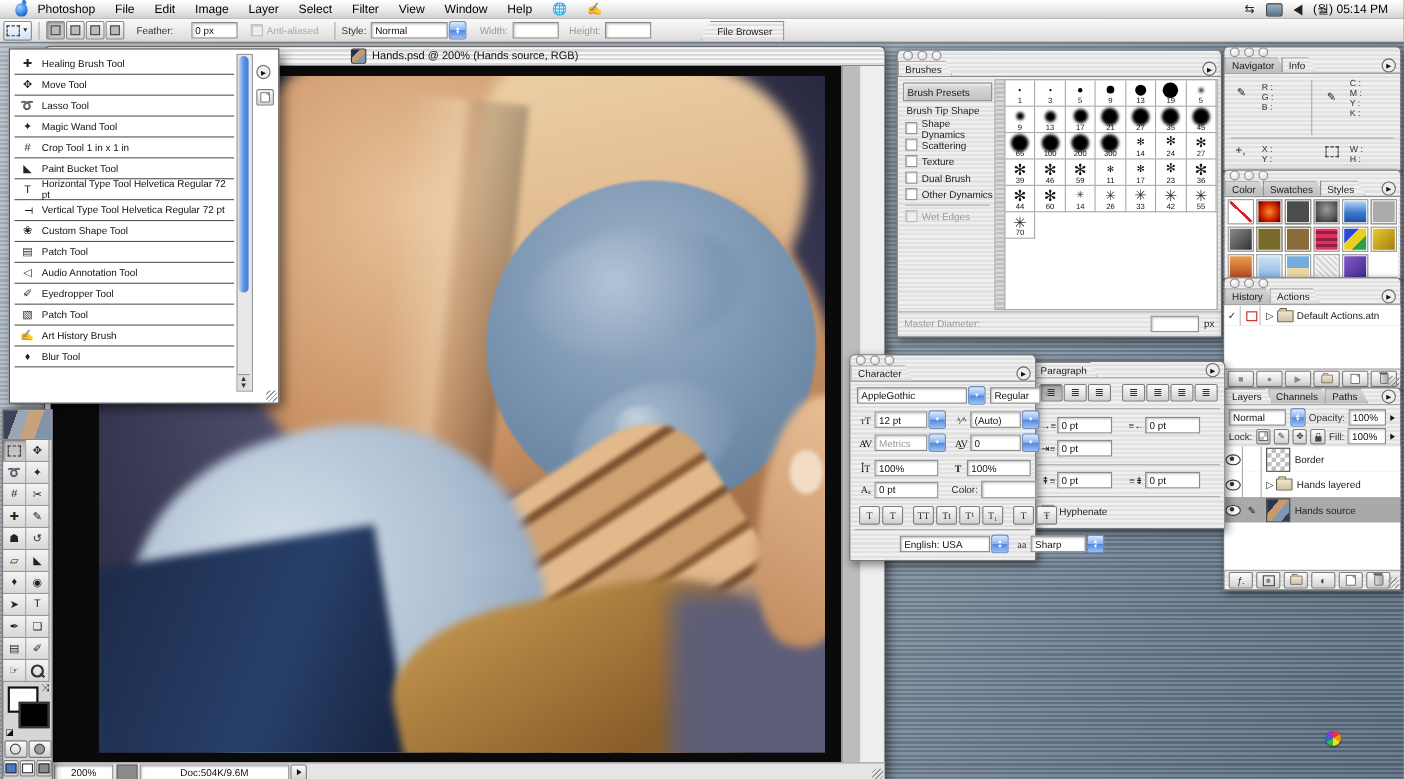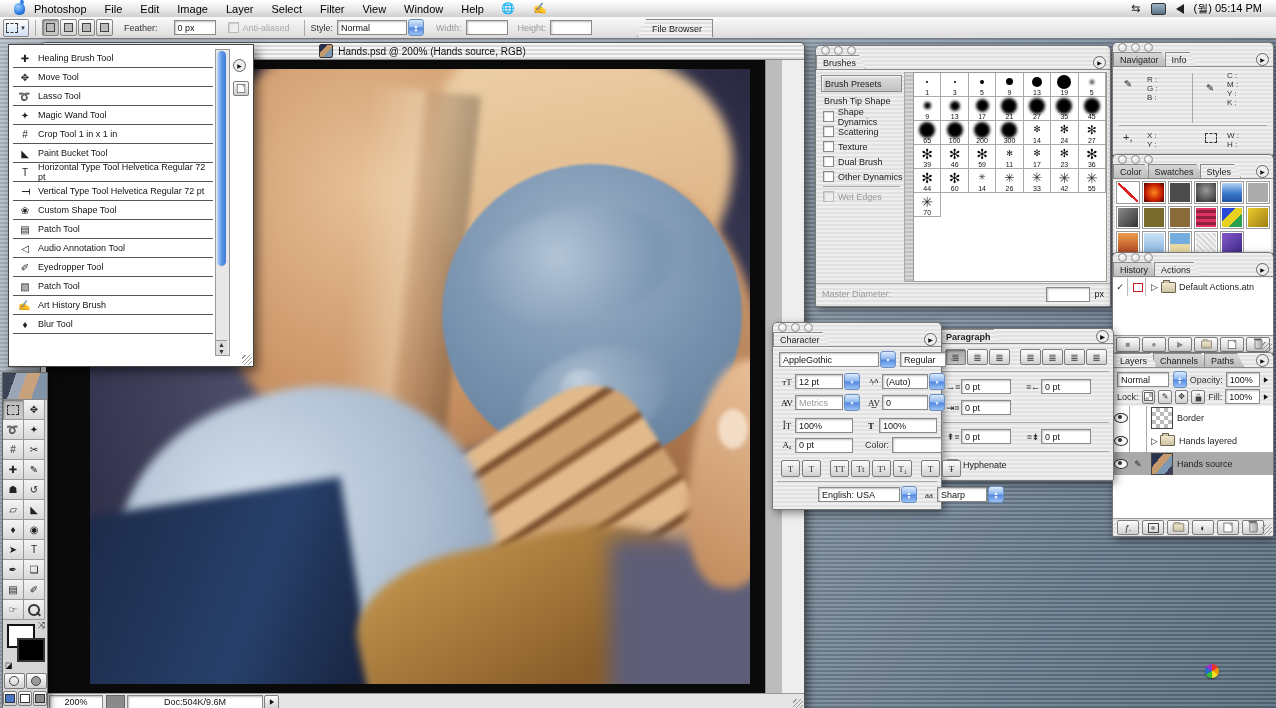--- a/index.html
+++ b/index.html
@@ -755,21 +755,21 @@
     <span style="margin-left:8px;font-family:'Liberation Serif',serif;">aa</span>
     <div class="fld" style="width:42px;margin-left:4px;">Sharp</div>
     <div class="aqua">
         <span>▲</span>
         <span>▼</span>
       </div>
   </div>
 </div>
 
 <div id="parapal" class="win">
-  <div class="tabs" style="border-radius:5px 5px 0 0;font-weight:bold;">
+  <div class="tabs" style="border-radius:5px 5px 0 0;">
     <div class="tab active">Paragraph</div>
     <div class="flyout">▶</div>
   </div>
   <div class="crow" style="left:6px;top:20px;" id="align-buttons">
       <div class="btn3d al-btn pressed">≣</div>
       <div class="btn3d al-btn">≣</div>
       <div class="btn3d al-btn" style="margin-right: 10px;">≣</div>
       <div class="btn3d al-btn">≣</div>
       <div class="btn3d al-btn">≣</div>
       <div class="btn3d al-btn">≣</div>

